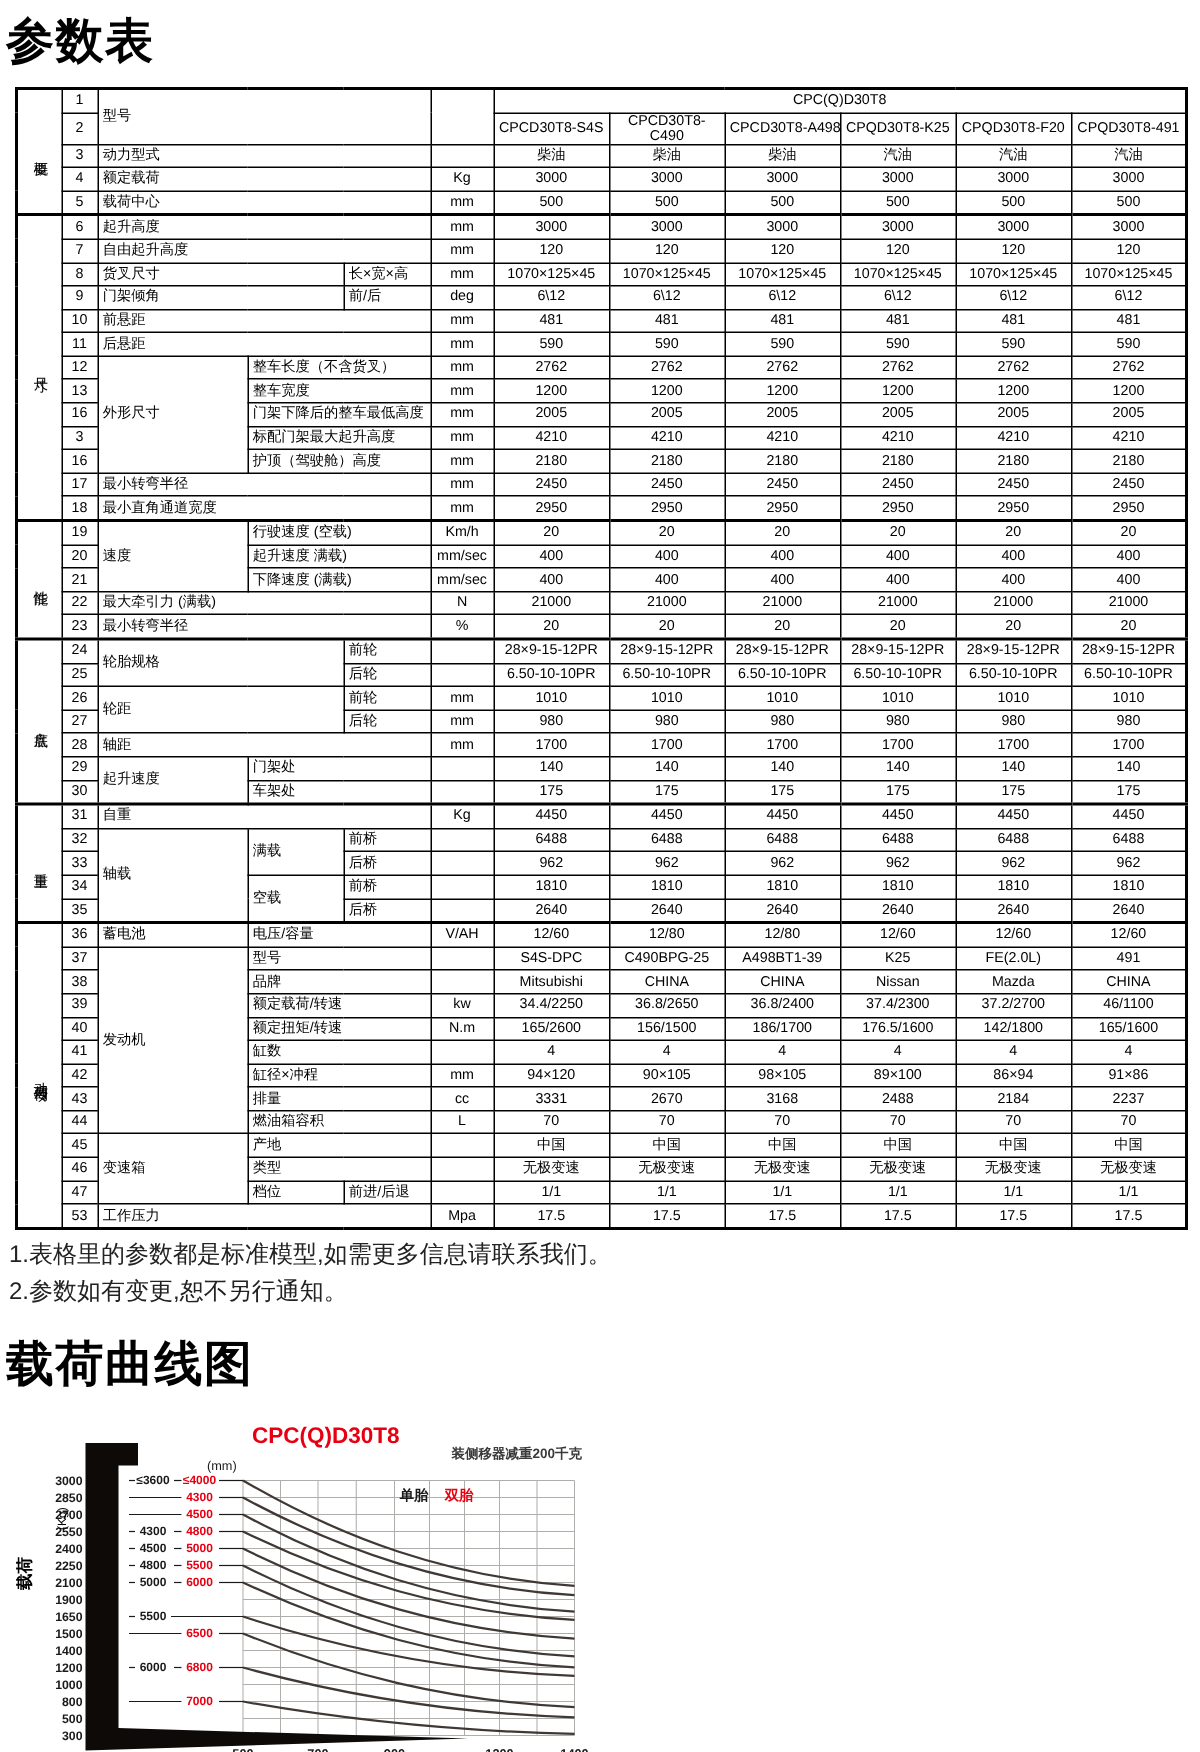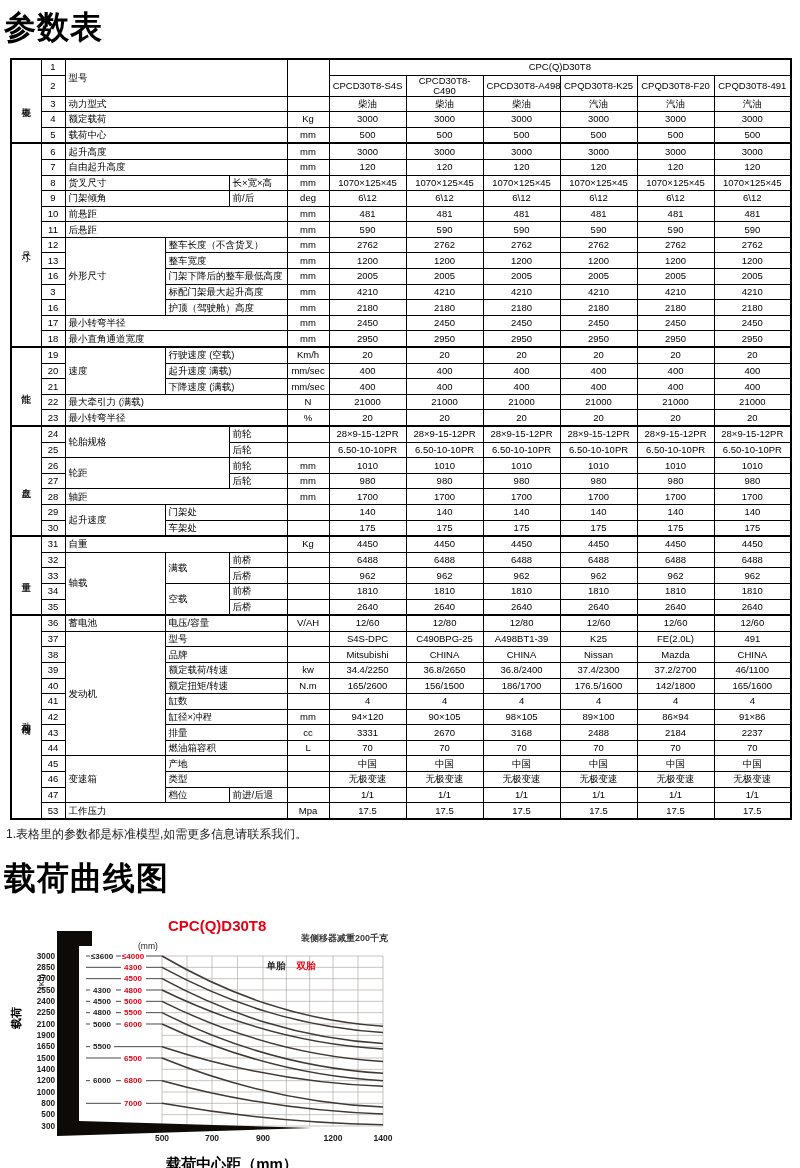--- a/index.html
+++ b/index.html
@@ -9,21 +9,21 @@
   table.spec{border-collapse:collapse;table-layout:fixed;width:780px;margin-left:10px;border:2px solid #000;}
   table.spec td{border:1px solid #000;font-size:9.5px;height:14.6px;line-height:1.05;
     padding:0 3px;overflow:hidden;white-space:nowrap;}
   td.num,td.unit,td.val,td.gtitle,td.model{text-align:center;padding:0 1px;}
   td.cat{writing-mode:vertical-rl;text-orientation:upright;text-align:center;
     font-size:10px;letter-spacing:1px;padding:0;}
   td.gtitle{font-size:10px;}
   td.model{font-size:8.6px;line-height:7.6px;white-space:normal;word-break:break-all;}
   tr.catstart td{border-top:2px solid #000;}
   
-  .notes{margin:5px 0 14px 6px;font-size:12px;line-height:1.55;color:#222;}
+  .notes{margin:5px 0 14px 6px;font-size:16px;line-height:1.55;color:#222;}
   .notes p{margin:0;}
   
   .chartwrap{margin-left:0;}
 </style>
 </head>
 <body>
 
 <h1 class="sec">参数表</h1>
 
 <table class="spec" id="spec-table">
@@ -581,20 +581,21 @@
         <td class="val">17.5</td>
         <td class="val">17.5</td>
         <td class="val">17.5</td>
         <td class="val">17.5</td>
       </tr>
     </tbody>
 </table>
 
 <div class="notes">
   <p>1.表格里的参数都是标准模型,如需更多信息请联系我们。</p>
+  <p>2.参数如有变更,恕不另行通知。</p>
 </div>
 
 <h1 class="sec">载荷曲线图</h1>
 
 <div class="chartwrap">
   <svg id="load-chart" width="700" height="272" viewBox="0 0 700 272" xmlns="http://www.w3.org/2000/svg">
       <g stroke="#b0aeab" stroke-width="0.7">
         <line x1="162" y1="47" x2="162" y2="216.995"></line>
         <line x1="187" y1="47" x2="187" y2="216.995"></line>
         <line x1="212" y1="47" x2="212" y2="216.995"></line>

